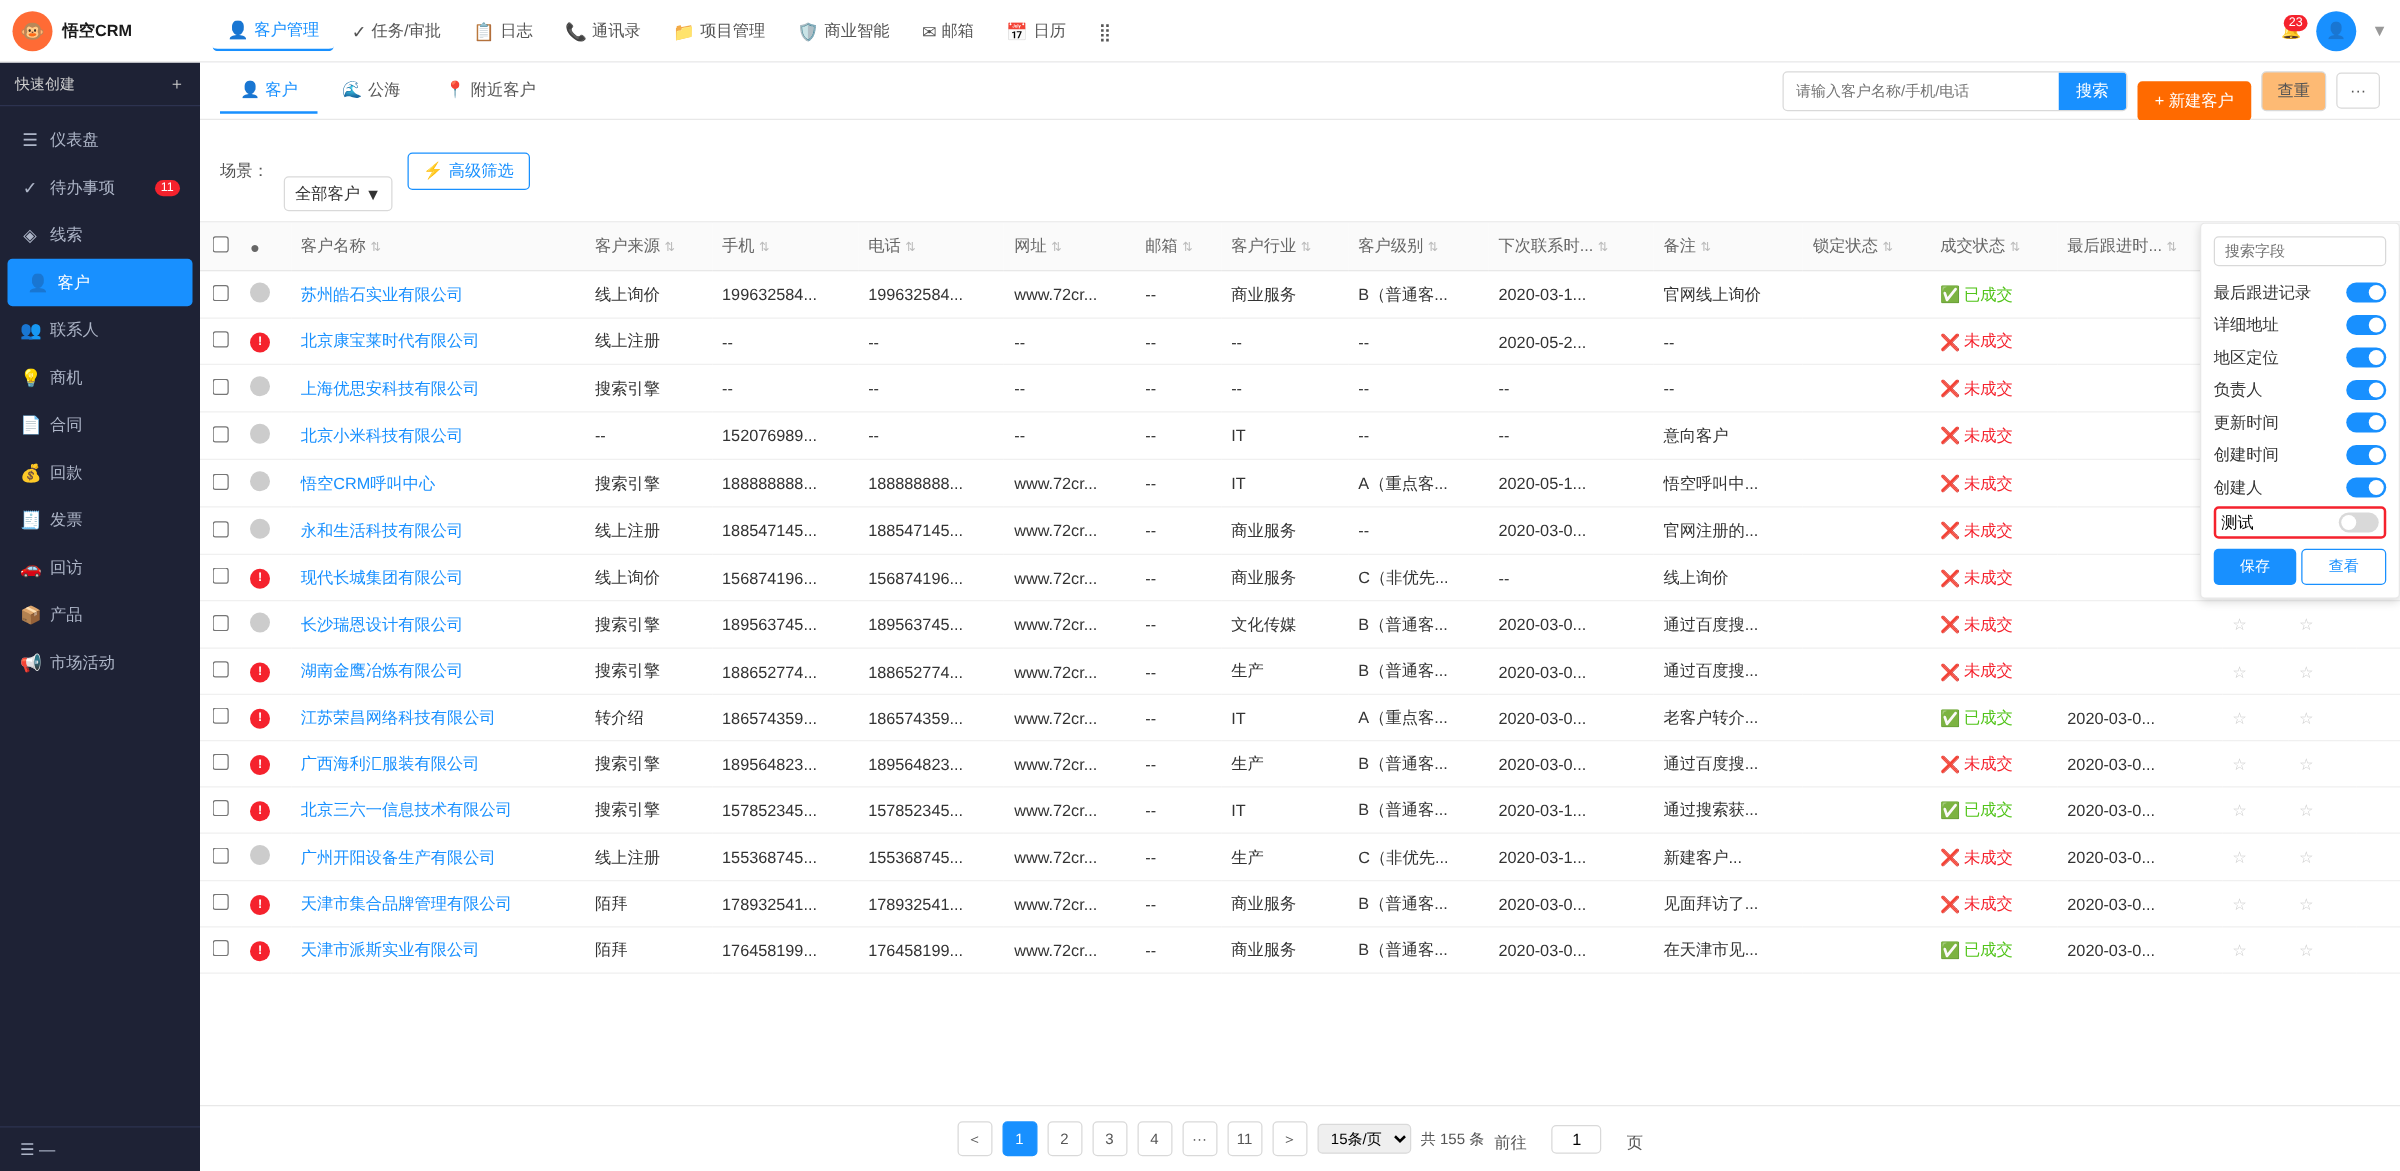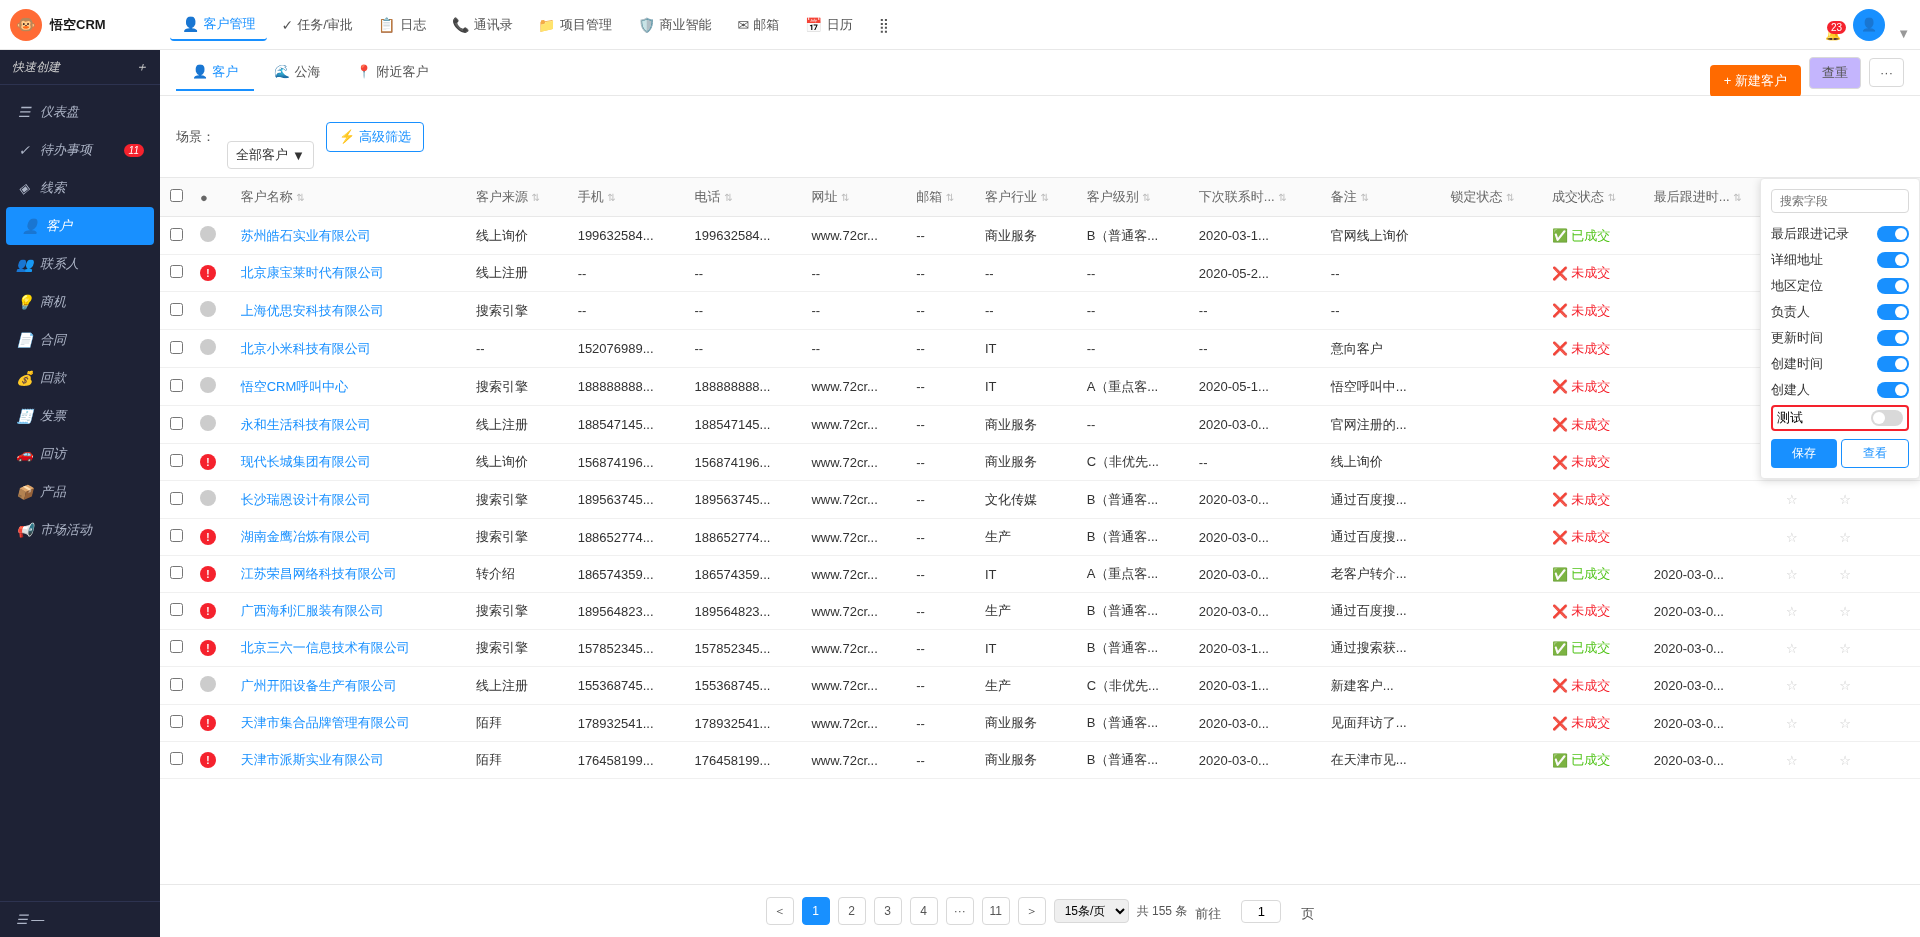--- a/index.html
+++ b/index.html
@@ -6,30 +6,30 @@
     body { display: flex; flex-direction: column; height: 937px; overflow: hidden; background: #f5f6fa; }
 
     
     .top-nav { display: flex; align-items: center; background: #fff; height: 50px; border-bottom: 1px solid #e8e8e8; padding: 0 10px; flex-shrink: 0; }
     .logo { display: flex; align-items: center; width: 160px; gap: 8px; color: #1a1a1a; font-weight: bold; font-size: 15px; flex-shrink: 0; }
     .logo-icon { width: 32px; height: 32px; background: #ff6b35; border-radius: 50%; display: flex; align-items: center; justify-content: center; color: white; font-size: 16px; }
     .nav-items { display: flex; align-items: center; flex: 1; gap: 2px; }
     .nav-item { display: flex; align-items: center; gap: 4px; padding: 6px 12px; cursor: pointer; color: #555; border-radius: 4px; white-space: nowrap; font-size: 13px; }
     .nav-item.active { color: #1890ff; border-bottom: 2px solid #1890ff; }
     .nav-item-icon { font-size: 14px; }
-    .nav-right { display: flex; align-items: flex-end; gap: 12px; }
+    .nav-right { display: flex; align-items: center; gap: 12px; }
     .bell-btn { position: relative; cursor: pointer; }
     .badge { position: absolute; top: -5px; right: -5px; background: #f5222d; color: white; border-radius: 10px; font-size: 10px; padding: 1px 4px; min-width: 16px; text-align: center; }
     .avatar { width: 32px; height: 32px; background: #1890ff; border-radius: 50%; cursor: pointer; overflow: hidden; display: flex; align-items: center; justify-content: center; color: white; }
 
     
     .main-layout { display: flex; flex: 1; overflow: hidden; }
 
     
-    .sidebar { width: 160px; background: #1e2235; display: flex; flex-direction: column; color: #fff; flex-shrink: 0; font-style: italic; }
+    .sidebar { width: 160px; background: #1e2235; display: flex; flex-direction: column; color: #fff; flex-shrink: 0; }
     .quick-create { display: flex; align-items: center; justify-content: space-between; padding: 8px 12px; border-bottom: 1px solid #2d3350; }
     .quick-create-btn { color: #ccc; font-size: 12px; cursor: pointer; }
     .quick-create-add { color: #ccc; cursor: pointer; }
     .sidebar-menu { flex: 1; overflow-y: auto; padding: 8px 0; }
     .sidebar-item { display: flex; align-items: center; gap: 8px; padding: 10px 16px; cursor: pointer; color: #adb5c7; font-size: 13px; }
     .sidebar-item.active { background: #1890ff; color: #fff; border-radius: 4px; margin: 0 6px; }
     .sidebar-item .s-icon { font-size: 14px; width: 16px; text-align: center; }
     .sidebar-badge { background: #f5222d; color: white; border-radius: 10px; font-size: 10px; padding: 1px 5px; margin-left: auto; }
     .sidebar-bottom { padding: 10px 16px; border-top: 1px solid #2d3350; cursor: pointer; color: #adb5c7; }
 
@@ -39,21 +39,21 @@
     
     .sub-nav { display: flex; align-items: center; justify-content: space-between; padding: 0 16px; background: #fff; border-bottom: 1px solid #e8e8e8; height: 46px; flex-shrink: 0; }
     .sub-nav-tabs { display: flex; align-items: center; gap: 4px; }
     .sub-tab { display: flex; align-items: center; gap: 4px; padding: 8px 16px; cursor: pointer; color: #555; border-bottom: 2px solid transparent; font-size: 13px; }
     .sub-tab.active { color: #1890ff; border-bottom: 2px solid #1890ff; }
     .sub-nav-right { display: flex; align-items: center; gap: 8px; }
     .search-input-wrap { display: flex; align-items: center; border: 1px solid #d9d9d9; border-radius: 4px; overflow: hidden; }
     .search-input-wrap input { border: none; outline: none; padding: 5px 10px; width: 220px; font-size: 12px; color: #999; }
     .search-btn { background: #1890ff; color: white; border: none; padding: 6px 14px; cursor: pointer; font-size: 13px; }
     .new-customer-btn { background: #ff6a00; color: white; border: none; padding: 7px 14px; border-radius: 4px; cursor: pointer; font-size: 13px; display: flex; align-items: center; gap: 4px; margin-top: 17px; }
-    .reset-btn { background: #c4b5fd; border: 1px solid #d9d9d9; color: #555; padding: 6px 12px; border-radius: 4px; cursor: pointer; font-size: 13px; }
+    .reset-btn { background: #fdba74; border: 1px solid #d9d9d9; color: #555; padding: 6px 12px; border-radius: 4px; cursor: pointer; font-size: 13px; }
     .more-btn { background: #fff; border: 1px solid #d9d9d9; color: #555; padding: 6px 10px; border-radius: 4px; cursor: pointer; }
 
     
     .toolbar { display: flex; align-items: center; padding: 8px 16px; background: #fff; border-bottom: 1px solid #e8e8e8; gap: 12px; flex-shrink: 0; }
     .scene-label { color: #555; font-size: 13px; }
     .scene-select { border: 1px solid #d9d9d9; border-radius: 4px; padding: 4px 8px; font-size: 12px; color: #333; background: #fff; cursor: pointer; display: flex; align-items: center; gap: 4px; margin-top: 37px; }
     .advanced-filter-btn { background: #fff; border: 1px solid #1890ff; color: #1890ff; padding: 5px 12px; border-radius: 4px; cursor: pointer; font-size: 13px; display: flex; align-items: center; gap: 4px; }
 
     
     .table-wrap { flex: 1; overflow-y: auto; background: #fff; margin: 0; position: relative; }
@@ -226,20 +226,24 @@
         <div class="sub-tab">
           <span>🌊</span>
           <span>公海</span>
         </div>
         <div class="sub-tab">
           <span>📍</span>
           <span>附近客户</span>
         </div>
       </div>
       <div class="sub-nav-right">
+        <div class="search-input-wrap">
+          <input type="text" placeholder="请输入客户名称/手机/电话" style="">
+          <button class="search-btn">搜索</button>
+        </div>
         <button class="new-customer-btn">+ 新建客户</button>
         <button class="reset-btn">查重</button>
         <button class="more-btn">···</button>
       </div>
     </div>
 
     <div class="toolbar">
       <span class="scene-label">场景：</span>
       <div class="scene-select">
         <span>全部客户</span>

